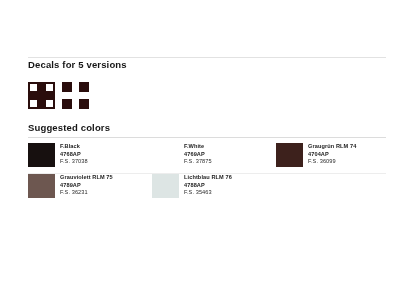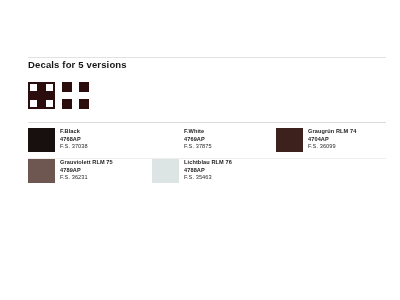--- a/index.html
+++ b/index.html
@@ -211,20 +211,23 @@
 
       <div class="cross-solid" style="background: rgb(42, 13, 12);">
         <span class="wbar-h" style="background: rgb(255, 255, 255);"></span>
         <span class="wbar-v" style="background: rgb(255, 255, 255);"></span>
       </div>
 
     </div>
   </div>
 
   <div class="section-colors">
+    <div class="colors-title-wrap">
+      <div class="section-title">Suggested colors</div>
+    </div>
     <div class="rule"></div>
 
     <div class="color-grid">
 
       <div class="color-line">
         <div class="color-cell">
           <div class="swatch" style="background: rgb(23, 16, 15);"></div>
           <div class="color-text">
             <div class="c-name">F.Black</div>
             <div class="c-code">4768AP</div>

